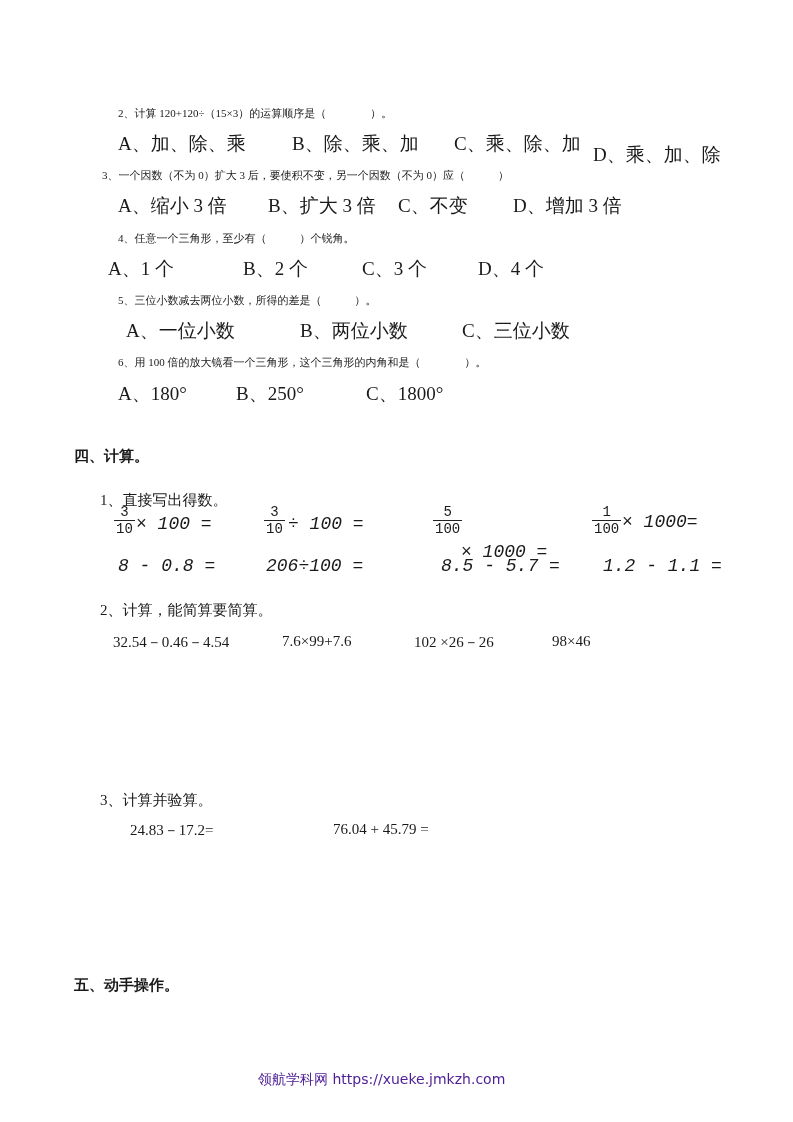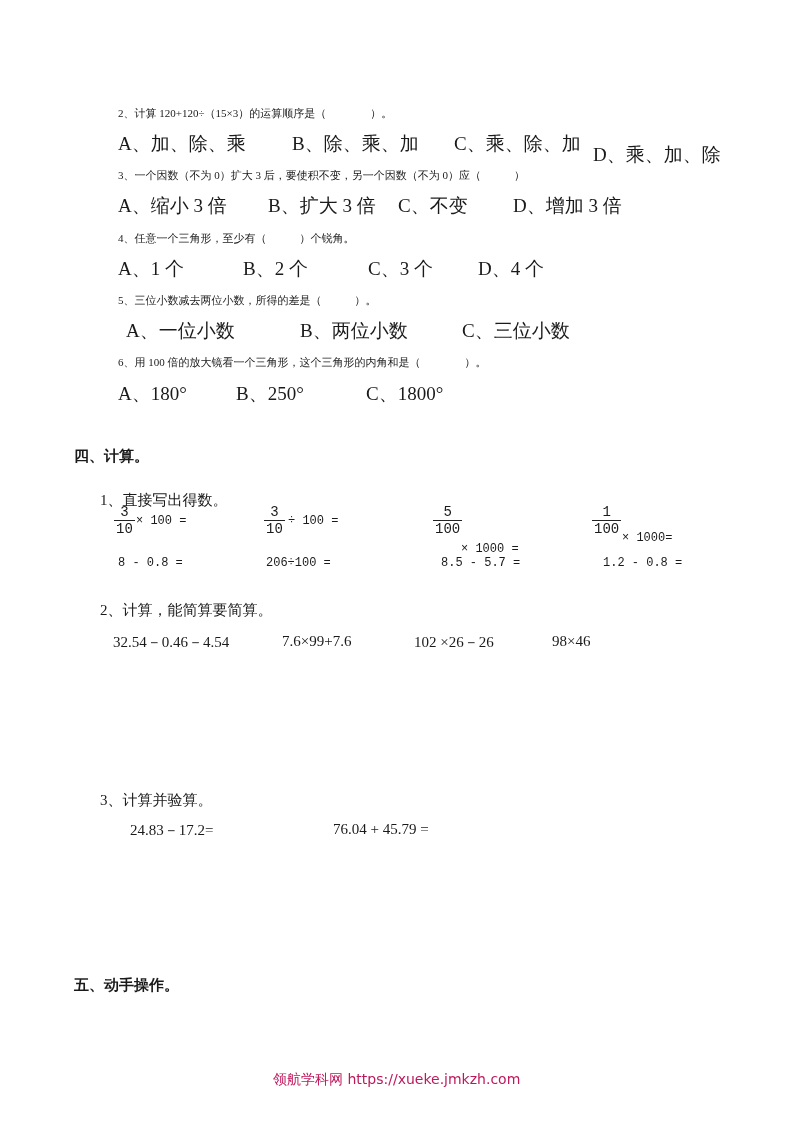--- a/index.html
+++ b/index.html
@@ -3,46 +3,46 @@
 <meta charset="utf-8">
 <style>
   html, body { margin:0; padding:0; background:#ffffff; }
   body { width:793px; height:1122px; position:relative; overflow:hidden;
          font-family:"Liberation Serif","DejaVu Serif",serif; color:#1a1a1a; }
   .abs { position:absolute; white-space:pre; }
   .q { font-size:11px; line-height:18px; }
   .opt { font-size:19px; line-height:18px; }
   .sec { font-family:"DejaVu Sans","Liberation Sans",sans-serif; font-weight:bold; font-size:15px; }
   .sub { font-size:15px; }
-  .mono { font-family:"Liberation Mono","DejaVu Sans Mono",monospace; font-size:12px; }
+  .mono { font-family:"Liberation Mono","DejaVu Sans Mono",monospace; font-size:18px;font-style:italic; }
   .frac { position:absolute; display:inline-flex; flex-direction:column; align-items:center;
           font-family:"Liberation Mono","DejaVu Sans Mono",monospace; font-size:14px; line-height:16px; }
   .frac .num { padding:0 2px; }
   .frac .den { border-top:1px solid #222; padding:0 2px; }
-  .footer { font-family:"DejaVu Sans","Liberation Sans",sans-serif; font-size:14px; color:#be185d;margin-left:15px; }
+  .footer { font-family:"DejaVu Sans","Liberation Sans",sans-serif; font-size:14px; color:#4c1d95; }
 </style>
 </head>
 <body>
 
 <div class="abs q" style="left:118px;top:104px;">2、计算 120+120÷（15×3）的运算顺序是（　　　　）。</div>
 <div class="abs opt" style="left:118px;top:135px;">A、加、除、乘</div>
 <div class="abs opt" style="left:292px;top:135px;">B、除、乘、加</div>
 <div class="abs opt" style="left:454px;top:135px;">C、乘、除、加</div>
 <div class="abs opt" style="left:593px;top:135px;margin-top:11px;">D、乘、加、除</div>
 
-<div class="abs q" style="left:118px;top:166px;">3、一个因数（不为 0）扩大 3 后，要使积不变，另一个因数（不为 0）应（　　　）</div>
+<div class="abs q" style="left:102px;top:166px;">3、一个因数（不为 0）扩大 3 后，要使积不变，另一个因数（不为 0）应（　　　）</div>
 <div class="abs opt" style="left:118px;top:197px;">A、缩小 3 倍</div>
 <div class="abs opt" style="left:268px;top:197px;">B、扩大 3 倍</div>
 <div class="abs opt" style="left:398px;top:197px;">C、不变</div>
 <div class="abs opt" style="left:513px;top:197px;">D、增加 3 倍</div>
 
 <div class="abs q" style="left:118px;top:229px;">4、任意一个三角形，至少有（　　　）个锐角。</div>
-<div class="abs opt" style="left:118px;top:260px;font-family:Liberation Serif, serif;">A、1 个</div>
+<div class="abs opt" style="left:108px;top:260px;font-family:Liberation Serif, serif;">A、1 个</div>
 <div class="abs opt" style="left:243px;top:260px;">B、2 个</div>
-<div class="abs opt" style="left:362px;top:260px;margin-left:6px;">C、3 个</div>
+<div class="abs opt" style="left:362px;top:260px;">C、3 个</div>
 <div class="abs opt" style="left:478px;top:260px;">D、4 个</div>
 
 <div class="abs q" style="left:118px;top:291px;">5、三位小数减去两位小数，所得的差是（　　　）。</div>
 <div class="abs opt" style="left:126px;top:322px;">A、一位小数</div>
 <div class="abs opt" style="left:300px;top:322px;">B、两位小数</div>
 <div class="abs opt" style="left:462px;top:322px;">C、三位小数</div>
 
 <div class="abs q" style="left:118px;top:353px;">6、用 100 倍的放大镜看一个三角形，这个三角形的内角和是（　　　　）。</div>
 <div class="abs opt" style="left:118px;top:385px;">A、180°</div>
 <div class="abs opt" style="left:236px;top:385px;">B、250°</div>
@@ -66,26 +66,26 @@
 <div class="frac" style="left:433px;top:504px;">
   <span class="num">5</span>
   <span class="den">100</span>
 </div>
 <div class="abs mono" style="left:461px;top:514px;margin-top:28px;">× 1000 =</div>
 
 <div class="frac" style="left:592px;top:504px;">
   <span class="num">1</span>
   <span class="den">100</span>
 </div>
-<div class="abs mono" style="left:622px;top:512px;margin-top:19px;">× 1000=</div>
+<div class="abs mono" style="left:622px;top:512px;">× 1000=</div>
 
 <div class="abs mono" style="left:118px;top:556px;">8 - 0.8 =</div>
 <div class="abs mono" style="left:266px;top:556px;">206÷100 =</div>
 <div class="abs mono" style="left:441px;top:556px;">8.5 - 5.7 =</div>
-<div class="abs mono" style="left:603px;top:556px;">1.2 - 0.8 =</div>
+<div class="abs mono" style="left:603px;top:556px;">1.2 - 1.1 =</div>
 
 <div class="abs sub" style="left:100px;top:601px;">2、计算，能简算要简算。</div>
 <div class="abs sub" style="left:113px;top:633px;">32.54－0.46－4.54</div>
 <div class="abs sub" style="left:282px;top:633px;">7.6×99+7.6</div>
 <div class="abs sub" style="left:414px;top:633px;">102 ×26－26</div>
 <div class="abs sub" style="left:552px;top:633px;">98×46</div>
 
 <div class="abs sub" style="left:100px;top:791px;">3、计算并验算。</div>
 <div class="abs sub" style="left:130px;top:821px;">24.83－17.2=</div>
 <div class="abs sub" style="left:333px;top:821px;">76.04 + 45.79 =</div>

